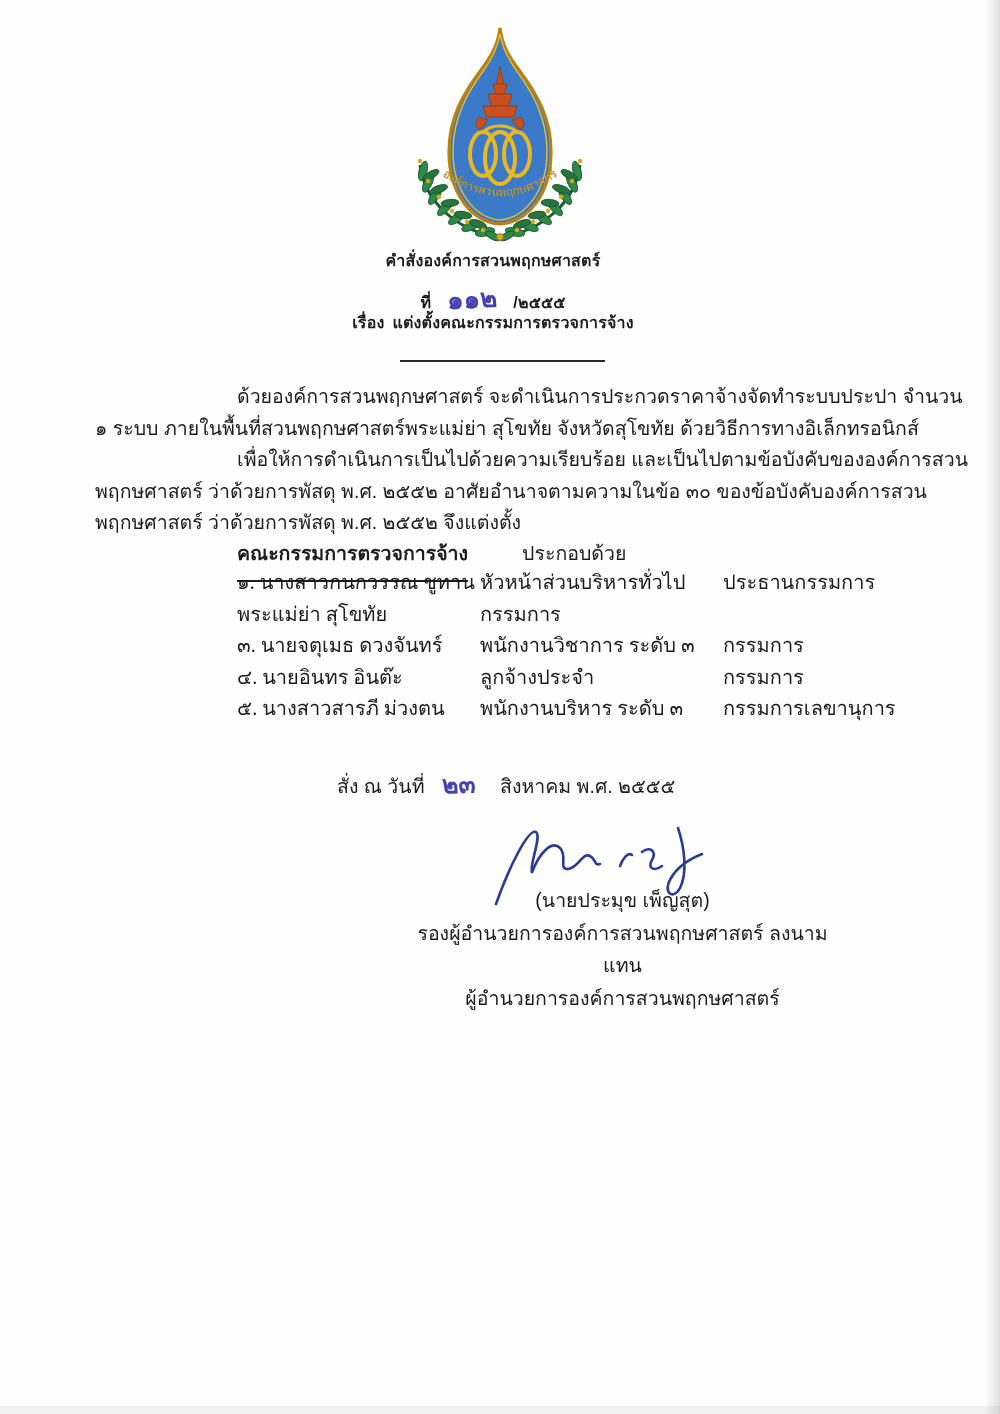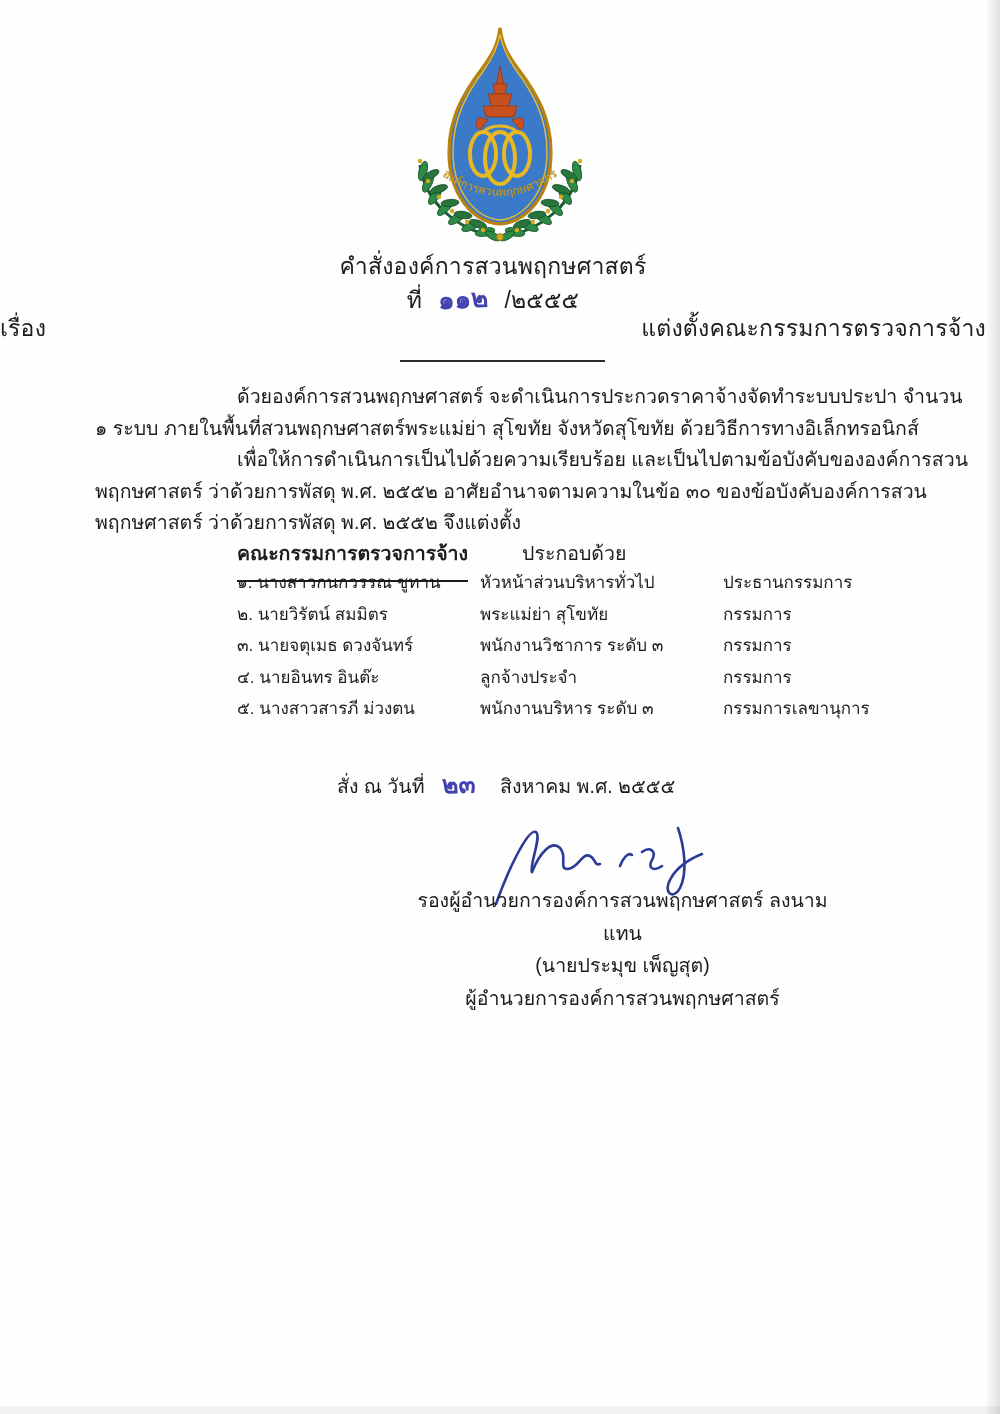--- a/index.html
+++ b/index.html
@@ -3,30 +3,30 @@
 <meta charset="utf-8">
 <style>
   html,body{margin:0;padding:0;background:#9a9a9a;}
   .page{
     position:relative;width:1000px;height:1414px;background:#fefefe;
     margin:0 auto;overflow:hidden;
     font-family:"Liberation Sans",sans-serif;color:#1c1c1c;
   }
   .abs{position:absolute;}
   .center-row{left:0;right:14px;display:flex;justify-content:center;align-items:baseline;}
-  .title-line{font-size:23px;font-weight:normal;letter-spacing:.2px;}
+  .title-line{font-size:16px;font-weight:bold;letter-spacing:.2px;}
   .hand{color:#4343b0;font-size:26px;font-weight:bold;transform:rotate(-3deg);display:inline-block;}
   .divider{left:400px;top:360px;width:205px;height:2px;background:#2a2a2a;}
   .bodyblock{left:95px;top:381px;width:818px;font-size:19.5px;line-height:31.5px;}
   .bodyline{white-space:nowrap;}
   .bodyline.indent{padding-left:142px;}
   .cmt-head{left:237px;top:538px;font-size:19.5px;display:flex;}
   .cmt-head .hd{font-weight:bold;border-bottom:2px solid #1c1c1c;padding-bottom:11px;}
   .cmt-head .suffix{margin-left:54px;}
-  .cmt-table{left:237px;top:567px;width:690px;font-size:17px;line-height:31.5px;}
+  .cmt-table{left:237px;top:567px;width:690px;font-size:20px;line-height:31.5px;font-family:Liberation Serif, serif;}
   .cmt-row{display:grid;grid-template-columns:243px 243px 1fr;}
   .issue-line{left:337px;top:764px;font-size:19.5px;display:flex;align-items:baseline;}
   .issue-line .hand{margin:0 24px 0 18px;font-size:25px;transform:rotate(-2deg);}
   .sig-block{left:400px;top:884px;width:445px;text-align:center;font-size:19.5px;line-height:32.5px;}
   .scan-edge-right{right:0;top:0;width:15px;height:1414px;
     background:linear-gradient(to right,rgba(0,0,0,0) 0%,rgba(0,0,0,.07) 60%,rgba(0,0,0,.12) 100%);}
   .scan-edge-bottom{left:0;bottom:0;width:1000px;height:8px;background:rgba(0,0,0,.05);}
 </style>
 </head>
 <body>
@@ -103,21 +103,21 @@
   <div class="abs center-row" style="top:248px;">
     <span class="title-line">คำสั่งองค์การสวนพฤกษศาสตร์</span>
   </div>
 
   <div class="abs center-row" style="top:278px;gap:16px;">
     <span class="title-line">ที่</span>
     <span class="hand">๑๑๒</span>
     <span class="title-line">/๒๕๕๕</span>
   </div>
 
-  <div class="abs center-row" style="top:310px;gap:8px;justify-content:space-between;">
+  <div class="abs center-row" style="top:310px;gap:8px;">
     <span class="title-line">เรื่อง</span>
     <span class="title-line">แต่งตั้งคณะกรรมการตรวจการจ้าง</span>
   </div>
 
   <div class="abs divider"></div>
 
   <div class="abs bodyblock">
     <div class="bodyline indent">ด้วยองค์การสวนพฤกษศาสตร์ จะดำเนินการประกวดราคาจ้างจัดทำระบบประปา จำนวน</div>
     <div class="bodyline">๑ ระบบ ภายในพื้นที่สวนพฤกษศาสตร์พระแม่ย่า สุโขทัย จังหวัดสุโขทัย ด้วยวิธีการทางอิเล็กทรอนิกส์</div>
     <div class="bodyline indent">เพื่อให้การดำเนินการเป็นไปด้วยความเรียบร้อย  และเป็นไปตามข้อบังคับขององค์การสวน</div>
@@ -130,21 +130,20 @@
     <span class="suffix">ประกอบด้วย</span>
   </div>
 
   <div class="abs cmt-table">
     <div class="cmt-row">
       <span>๑. นางสาวกนกวรรณ ชูทาน</span>
       <span>หัวหน้าส่วนบริหารทั่วไป</span>
       <span>ประธานกรรมการ</span>
     </div>
     <div class="cmt-row">
-      <span>๒. นายวิรัตน์ สมมิตร</span>
       <span>
         <div>พระแม่ย่า สุโขทัย</div>
       </span>
       <span>กรรมการ</span>
     </div>
     <div class="cmt-row">
       <span>๓. นายจตุเมธ ดวงจันทร์</span>
       <span>พนักงานวิชาการ ระดับ ๓</span>
       <span>กรรมการ</span>
     </div>
@@ -172,20 +171,20 @@
         <path d="M14,90 C26,56 46,14 54,18 C60,22 47,52 50,58"></path>
         <path d="M50,58 C58,38 70,26 78,34 C86,42 76,56 86,55 C97,54 100,38 108,42 C114,45 112,52 118,50"></path>
         <path d="M138,52 C141,44 146,38 150,41"></path>
         <path d="M160,38 C168,32 175,37 170,46 C165,54 172,58 180,52"></path>
         <path d="M196,14 C202,32 206,58 198,74 C191,87 180,78 189,64 C196,52 210,44 220,40"></path>
       </g>
     </svg>
   </div>
 
   <div class="abs sig-block">
+    <div>(นายประมุข  เพ็ญสุต)</div>
     <div>รองผู้อำนวยการองค์การสวนพฤกษศาสตร์ ลงนามแทน</div>
-    <div>(นายประมุข  เพ็ญสุต)</div>
     <div>ผู้อำนวยการองค์การสวนพฤกษศาสตร์</div>
   </div>
 
   <div class="abs scan-edge-right"></div>
   <div class="abs scan-edge-bottom"></div>
 </div>
 
 </body></html>

